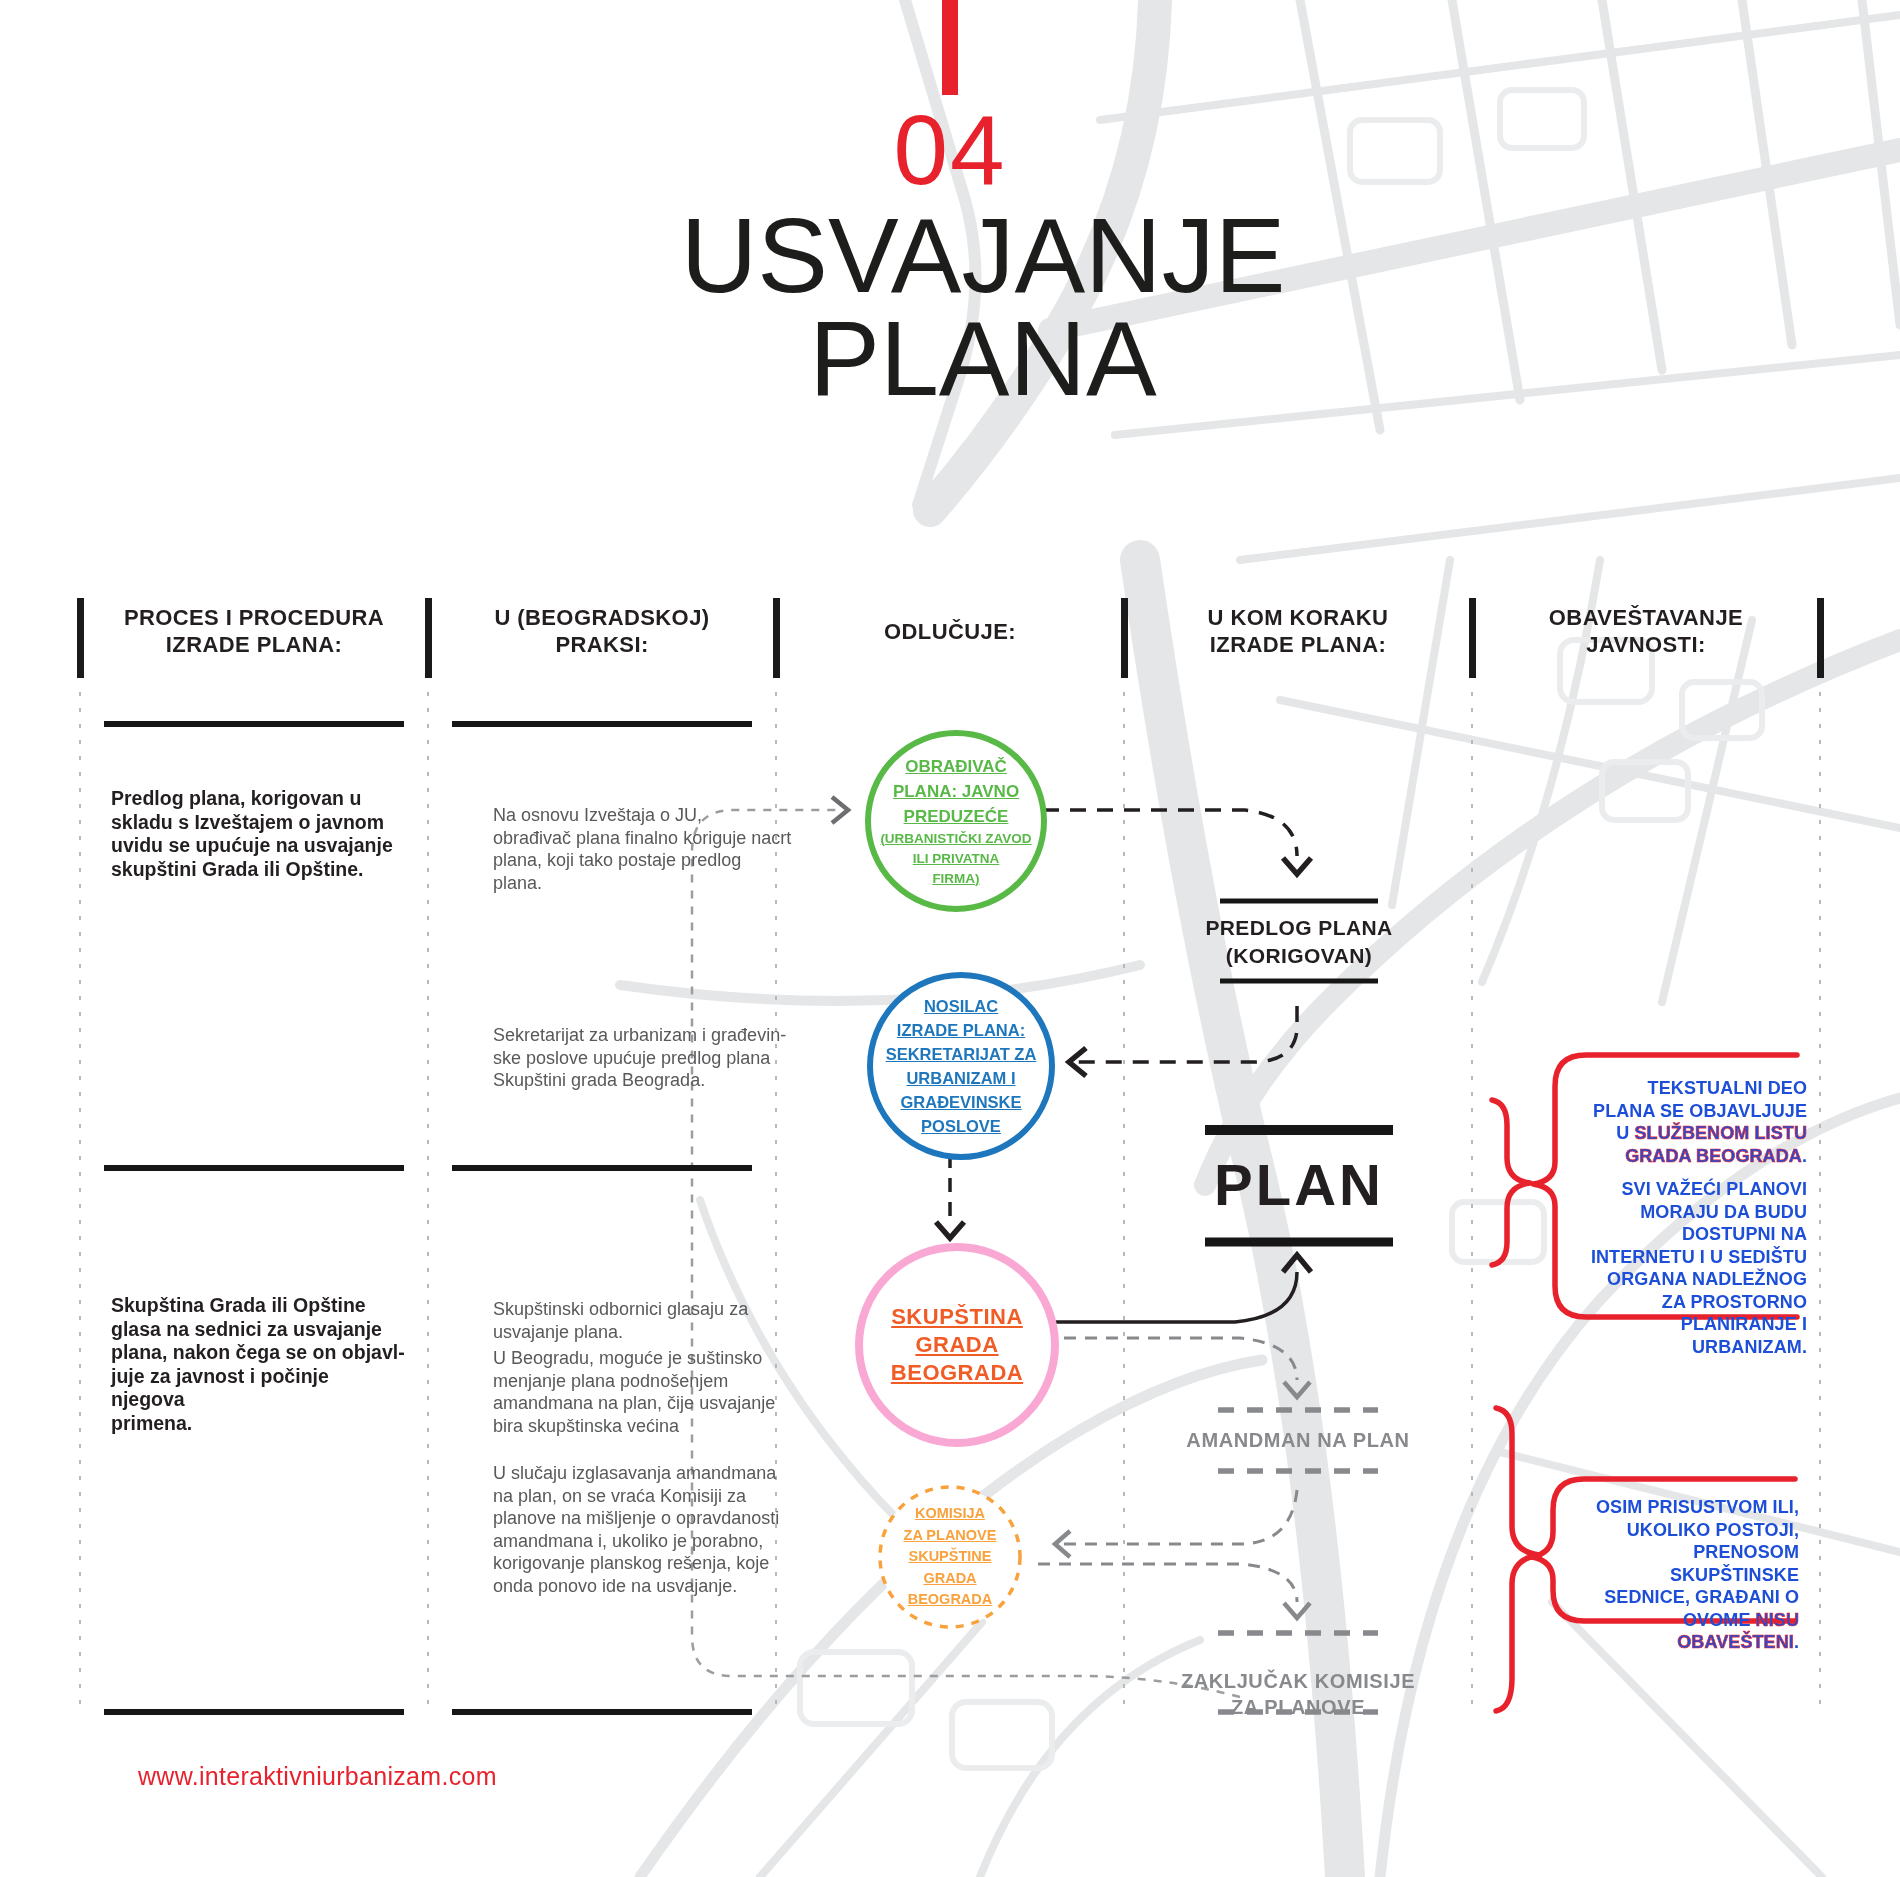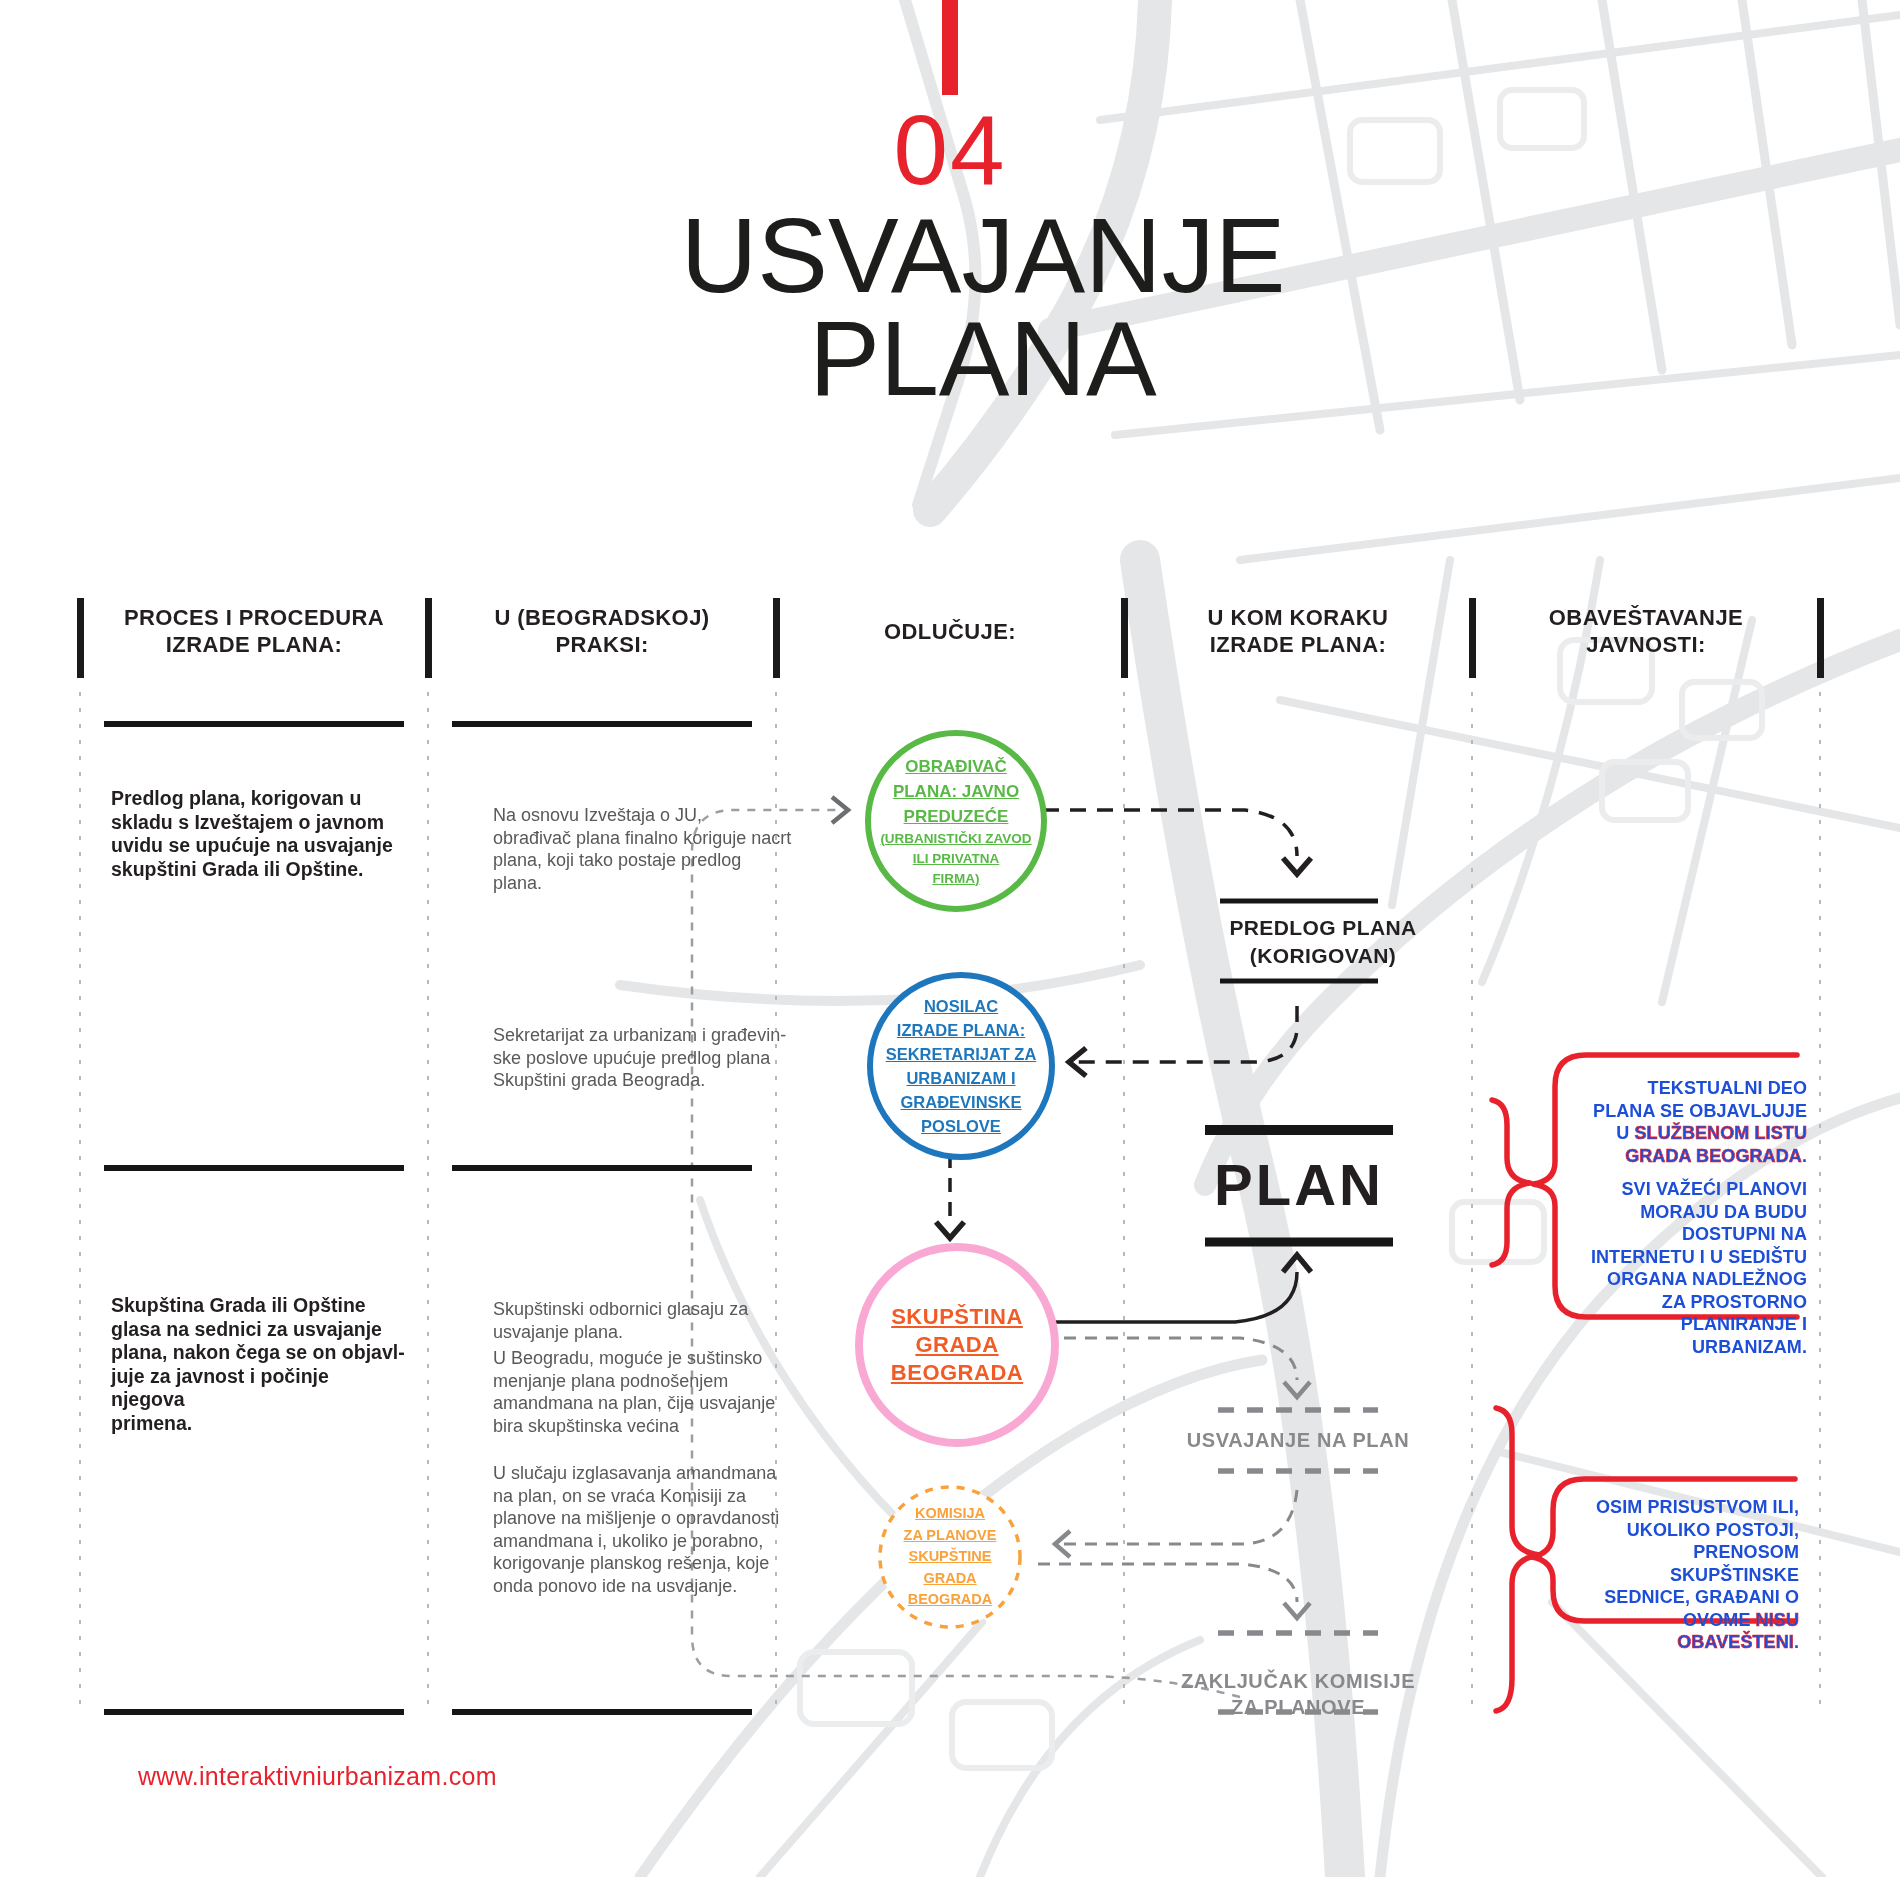--- a/index.html
+++ b/index.html
@@ -37,21 +37,21 @@
   .circle.komisija{left:880px;top:1487px;width:140px;height:140px;color:#f9a23c;background:transparent;}
   .circle .main{font-weight:700;}
   .circle.green .main{font-size:17px;line-height:25px;}
   .circle.green .sub{font-size:13.5px;line-height:20px;font-weight:700;}
   .circle.blue .main{font-size:16.5px;line-height:24px;}
   .circle.orange .main{font-size:22px;line-height:28px;letter-spacing:.5px;}
   .circle.komisija .main{font-size:14.5px;line-height:21.5px;}
 
   
   .step-label{position:absolute;transform:translateX(-50%);text-align:center;font-weight:700;color:#231f20;}
-  .step-predlog{left:1299px;top:914px;font-size:21px;line-height:28px;letter-spacing:.4px;margin-left:24px;}
+  .step-predlog{left:1299px;top:914px;font-size:21px;line-height:28px;letter-spacing:.4px;}
   .step-plan{left:1299px;top:1150px;font-size:58px;line-height:70px;font-weight:700;letter-spacing:3px;}
   .step-gray{color:#88898c;}
   .step-amandman{left:1298px;top:1429px;font-size:20px;letter-spacing:.6px;}
   .step-zakljucak{left:1298px;top:1649px;font-size:20px;line-height:26px;letter-spacing:.6px;margin-top:19px;}
 
   
   .notice{position:absolute;color:#1d4ed8;font-size:18px;line-height:22.5px;font-weight:700;letter-spacing:.1px;text-align:right;}
   .notice .xb{-webkit-text-stroke:.7px #e8222d;}
   .notice p{margin:0 0 11px 0;}
 
@@ -299,21 +299,21 @@
       <div>SKUPŠTINE GRADA</div>
       <div>BEOGRADA</div>
     </div>
   </div>
 
   <div class="step-label step-predlog">
     <div>PREDLOG PLANA</div>
     <div>(KORIGOVAN)</div>
   </div>
   <div class="step-label step-plan">PLAN</div>
-  <div class="step-label step-gray step-amandman">USVAJANJE NA PLAN</div>
+  <div class="step-label step-gray step-amandman">AMANDMAN NA PLAN</div>
   <div class="step-label step-gray step-zakljucak">
     <div>ZAKLJUČAK KOMISIJE</div>
     <div>ZA PLANOVE</div>
   </div>
 
   <div class="notice" style="left:1581px;top:1077px;width:226px">
     <p><span>TEKSTUALNI DEO PLANA SE OBJAVLJUJE U </span><span class="xb">SLUŽBENOM LISTU GRADA BEOGRADA</span><span>.</span></p>
     <p>SVI VAŽEĆI PLANOVI MORAJU DA BUDU DOSTUPNI  NA INTERNETU I U SEDIŠTU ORGANA NADLEŽNOG ZA PROSTORNO PLANIRANJE I URBANIZAM.</p>
   </div>
 

